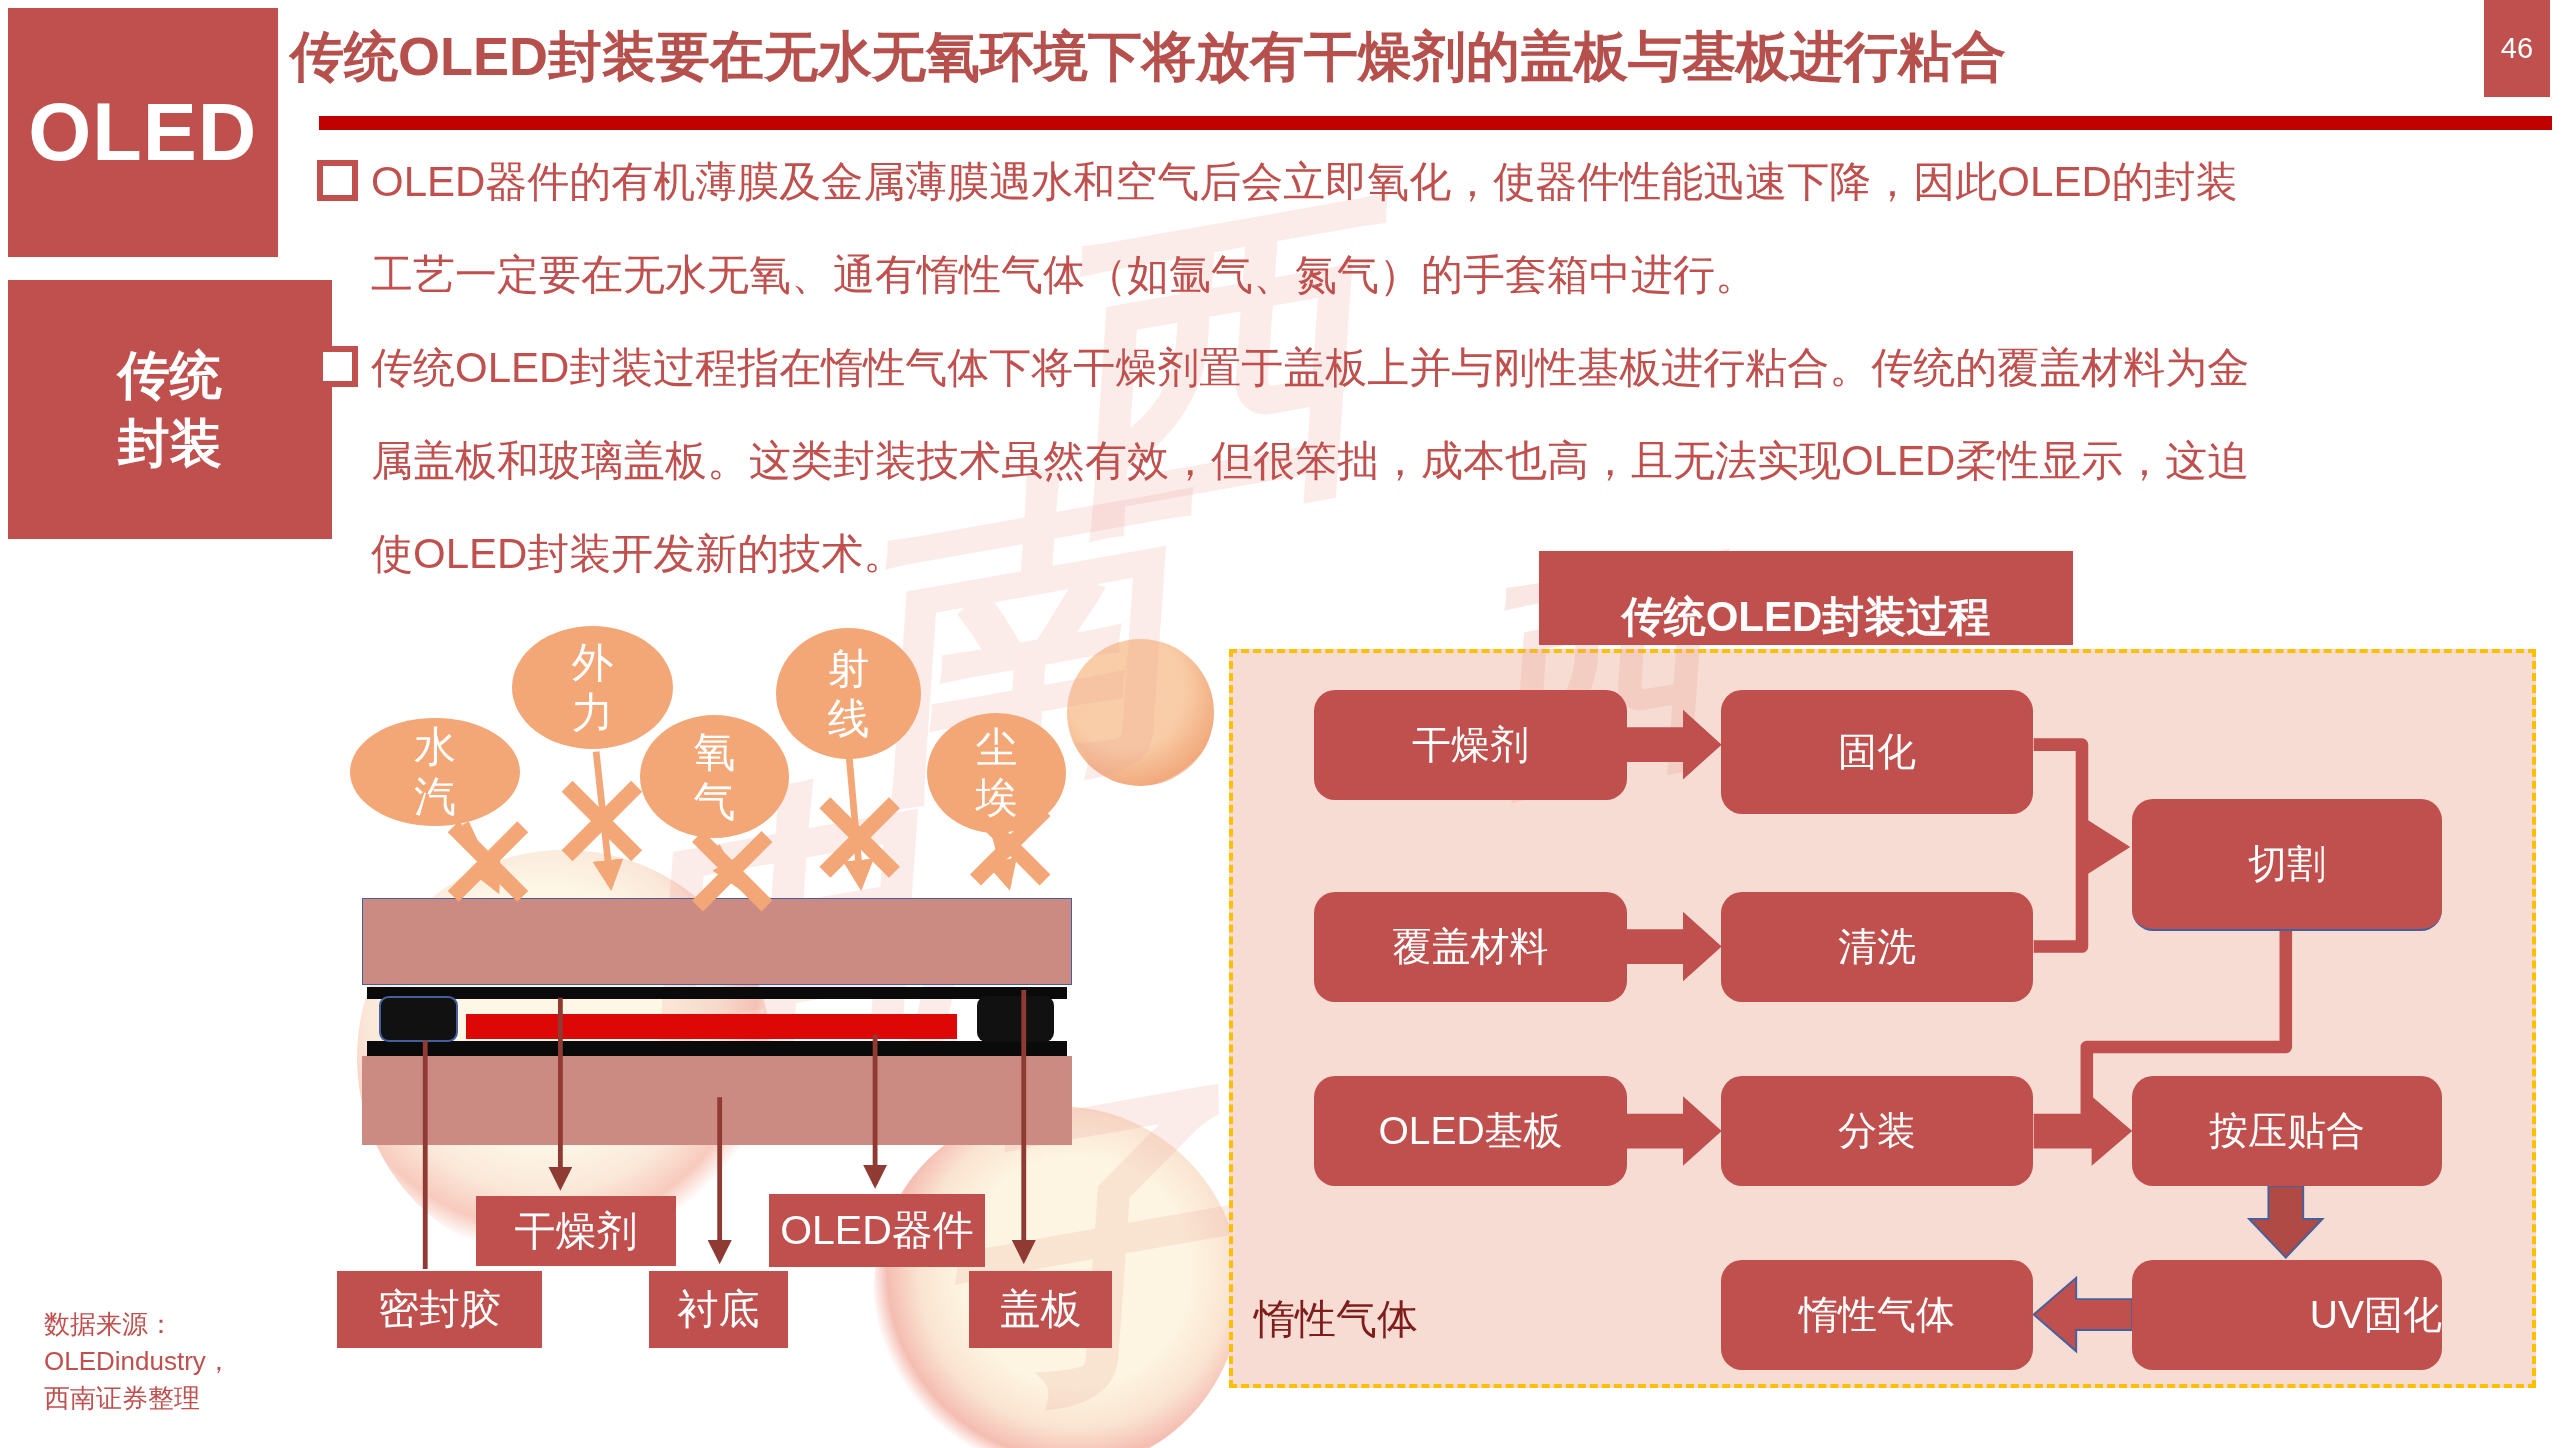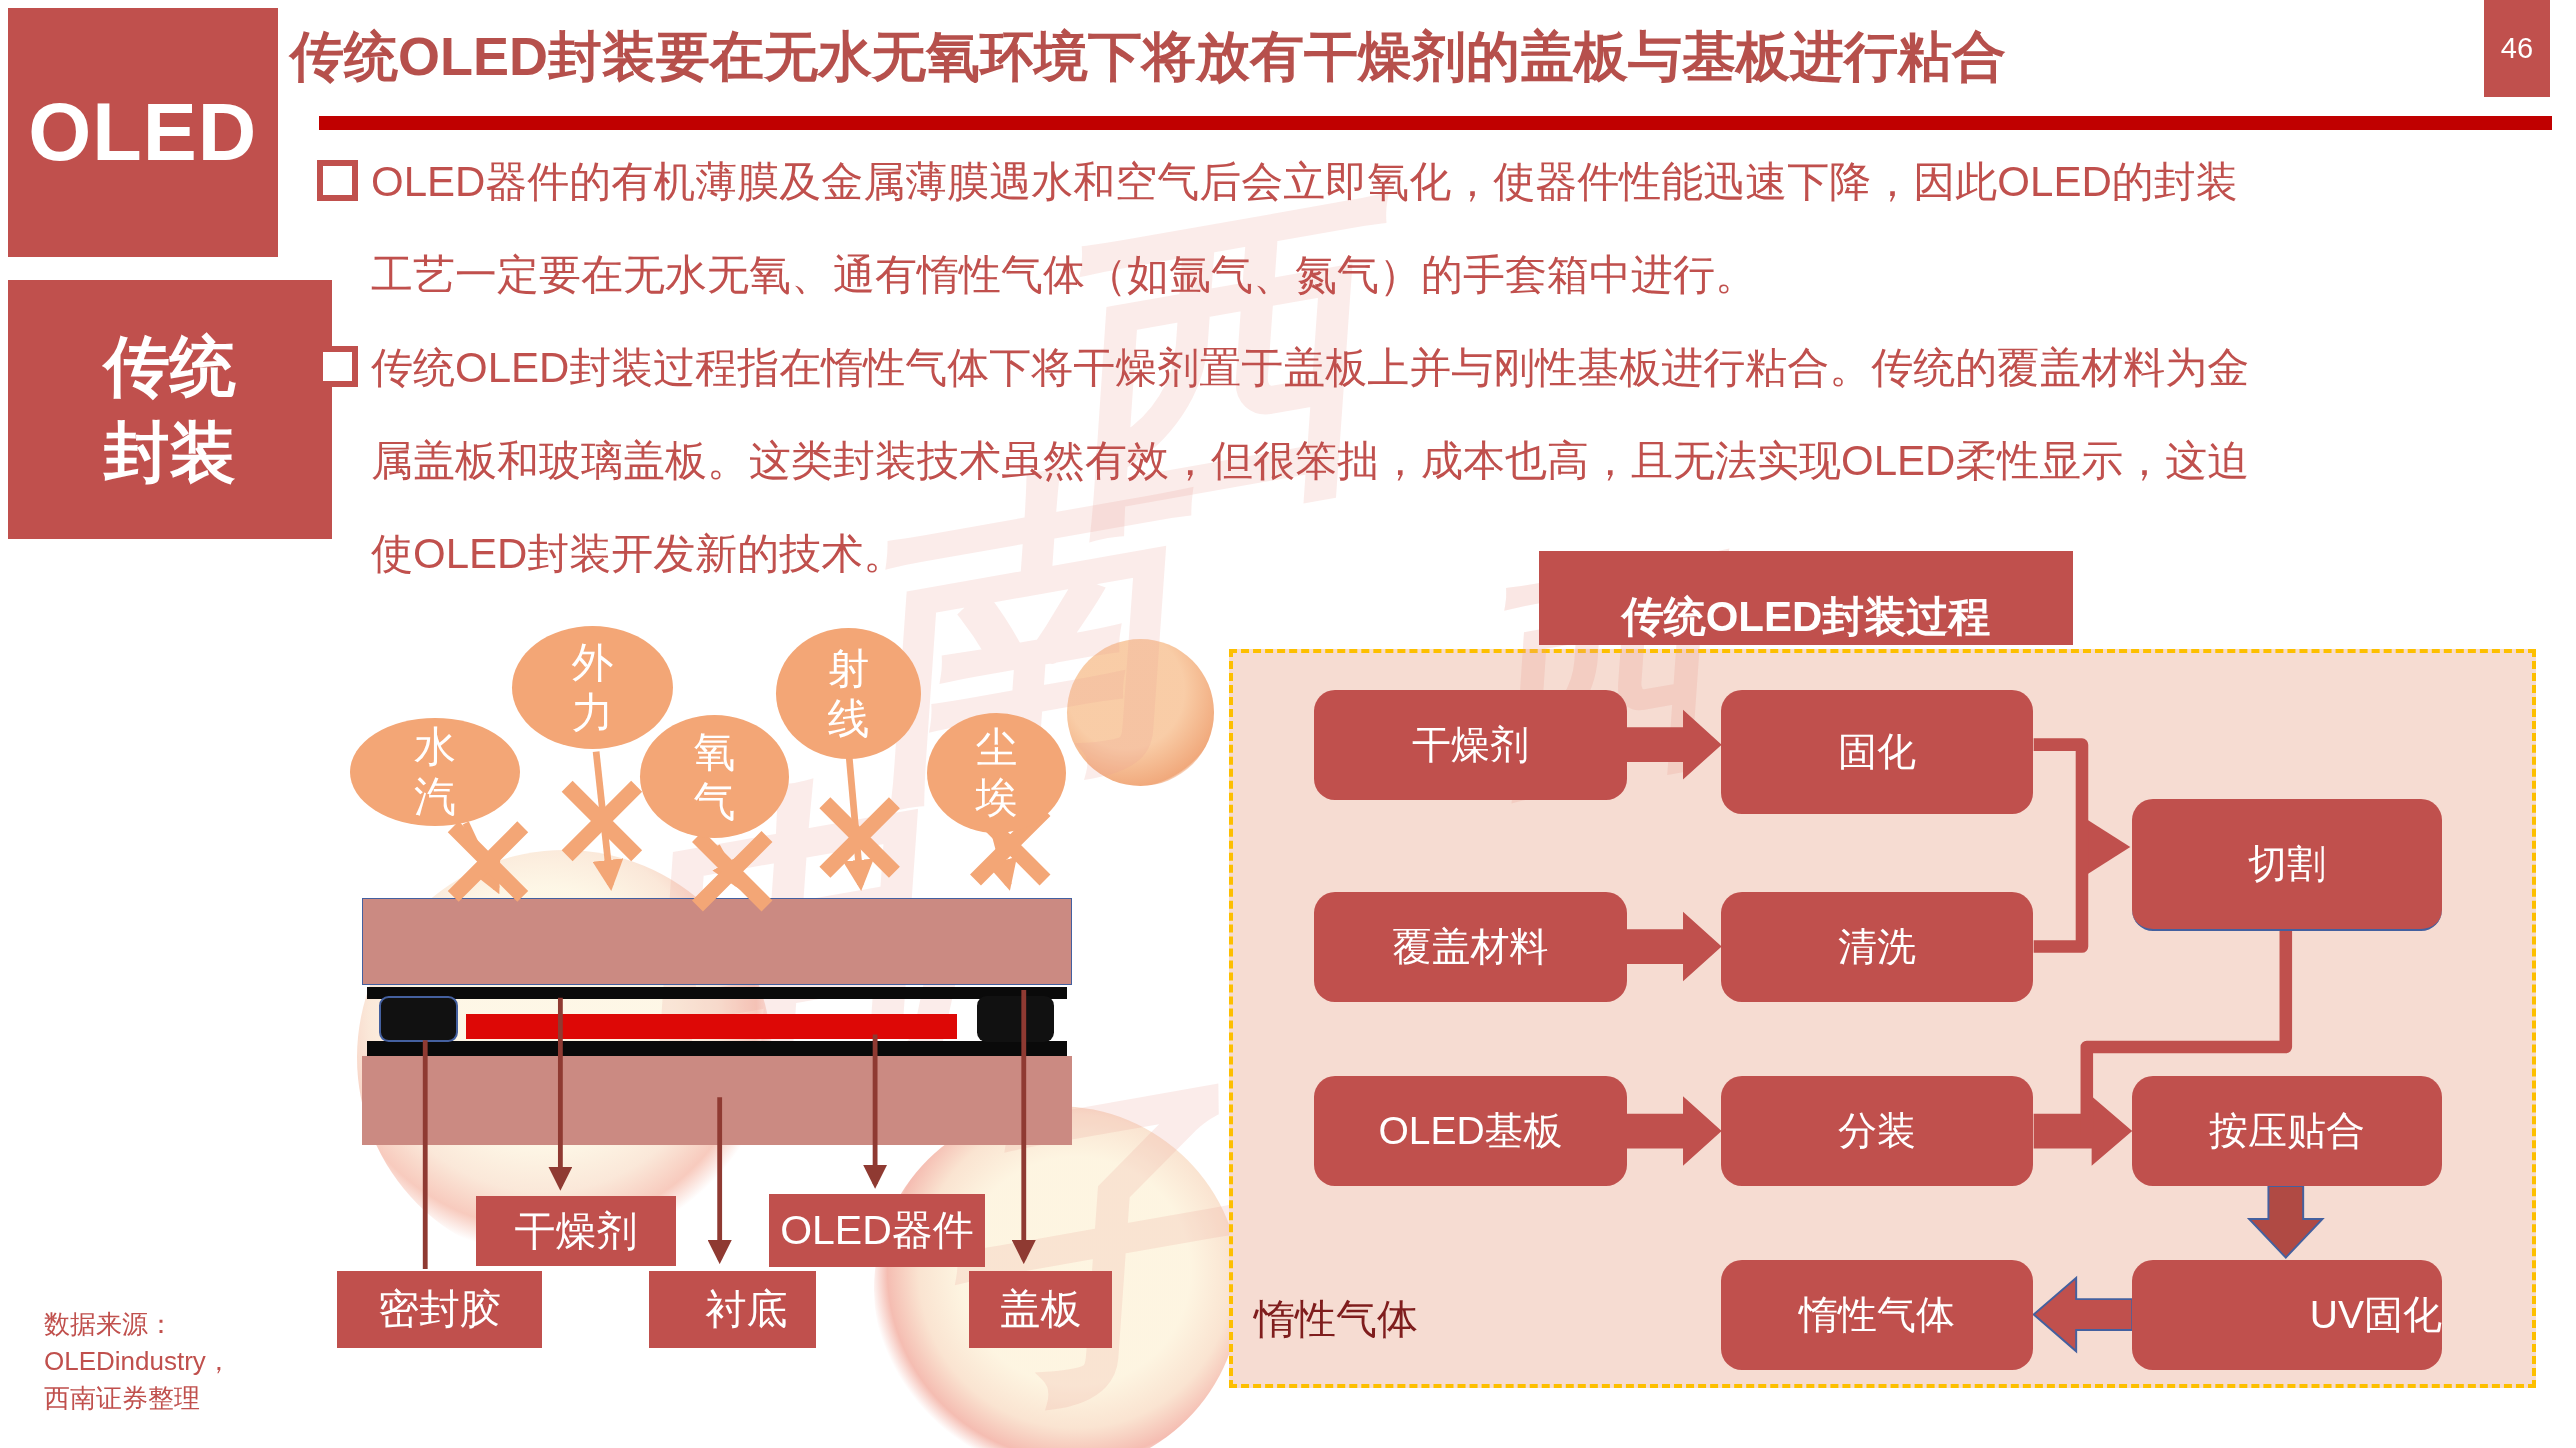--- a/index.html
+++ b/index.html
@@ -3,21 +3,21 @@
 <meta charset="utf-8">
 <style>
   html,body{margin:0;padding:0;background:#ffffff;}
   #slide{position:relative;width:2576px;height:1449px;background:#ffffff;overflow:hidden;
          font-family:"Liberation Sans","DejaVu Sans",sans-serif;}
   .abs{position:absolute;}
   
   .side-box{background:#c0504d;color:#ffffff;display:flex;align-items:center;justify-content:center;
             text-align:center;font-weight:bold;}
   #logo-box{left:7.7px;top:7.7px;width:270px;height:249px;font-size:81px;letter-spacing:1px;}
-  #cat-box{left:7.7px;top:280px;width:324px;height:259px;font-size:66px;line-height:1.3;}
+  #cat-box{left:7.7px;top:280px;width:324px;height:259px;font-size:52px;line-height:1.3;}
   
   #title{left:290px;top:21px;width:2260px;text-align:left;font-size:54px;font-weight:bold;color:#b6504c;}
   #title-underline{left:319px;top:116px;width:2233px;height:13.5px;background:#c00000;}
   #page-box{left:2484px;top:0;width:66px;height:97px;background:#c0504d;color:#fff;
             display:flex;align-items:center;justify-content:center;font-size:29px;}
   
   .bullet-sq{width:29px;height:29px;border:6.8px solid #c0504d;background:#fff;}
   .body-text{font-size:42px;color:#c0504d;line-height:93px;width:2222px;}
   
   .wm{pointer-events:none;}
@@ -149,21 +149,21 @@
 
   <div class="abs tag" style="left:476px;top:1196px;width:200px;height:70px;">
     <span>干燥剂</span>
   </div>
   <div class="abs tag" style="left:769px;top:1194px;width:216px;height:73px;">
     <span>OLED器件</span>
   </div>
   <div class="abs tag" style="left:337px;top:1271px;width:205px;height:77px;">
     <span>密封胶</span>
   </div>
-  <div class="abs tag" style="left:649px;top:1271px;width:139px;height:77px;padding-left:28px;">
+  <div class="abs tag" style="left:649px;top:1271px;width:139px;height:77px;">
     <span>衬底</span>
   </div>
   <div class="abs tag" style="left:969px;top:1271px;width:143px;height:77px;">
     <span>盖板</span>
   </div>
 
   <div class="abs" id="flow-title">
     <span>传统OLED封装过程</span>
   </div>
   <div class="abs" id="flow-area"></div>

